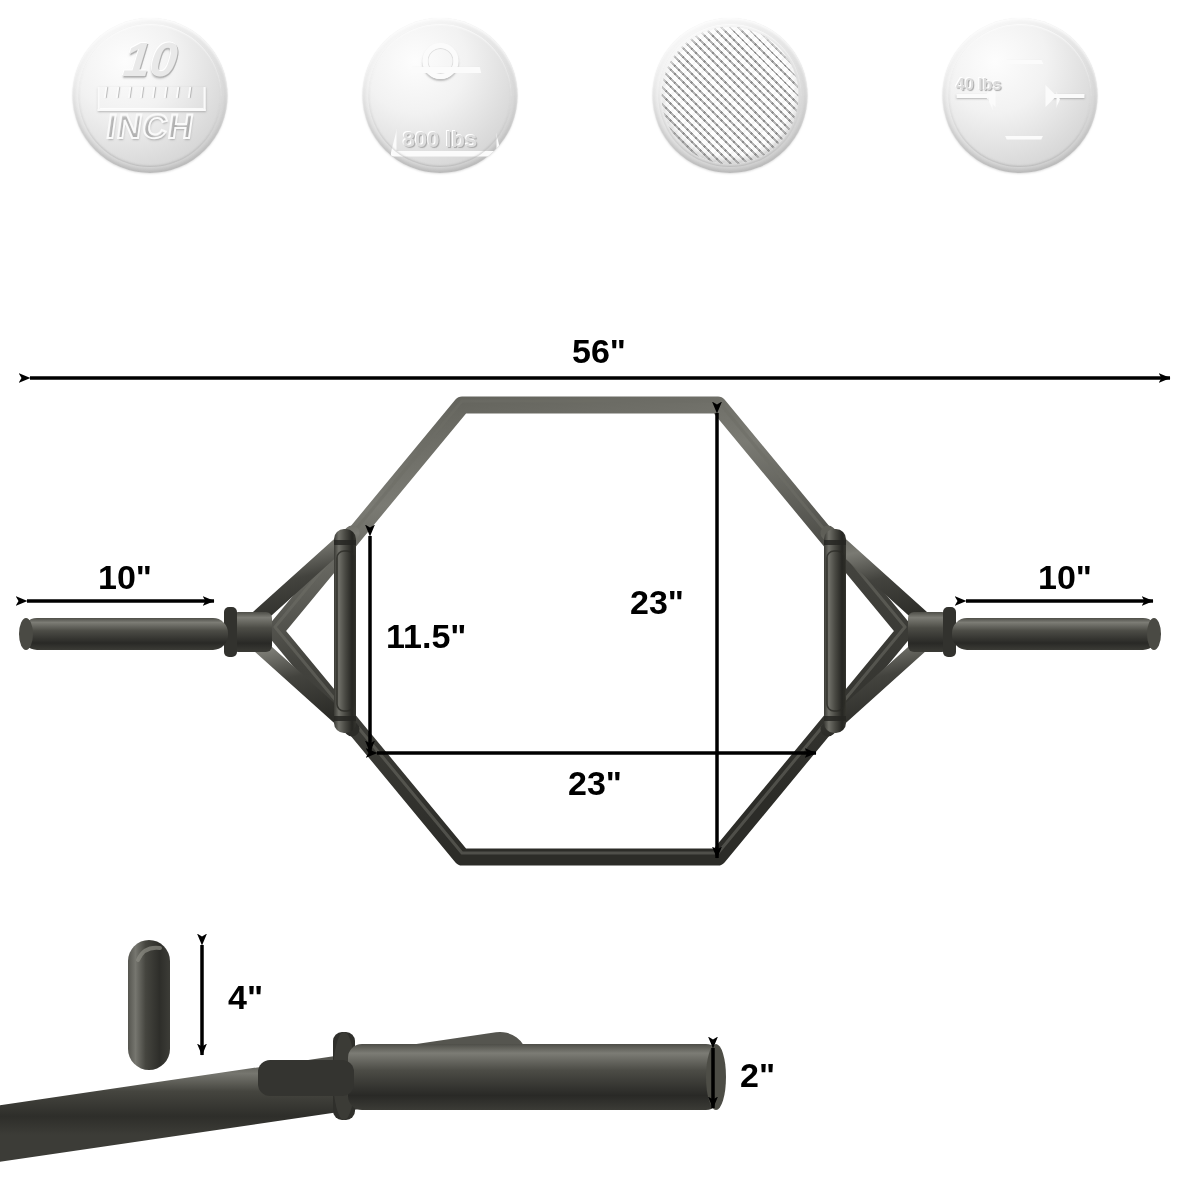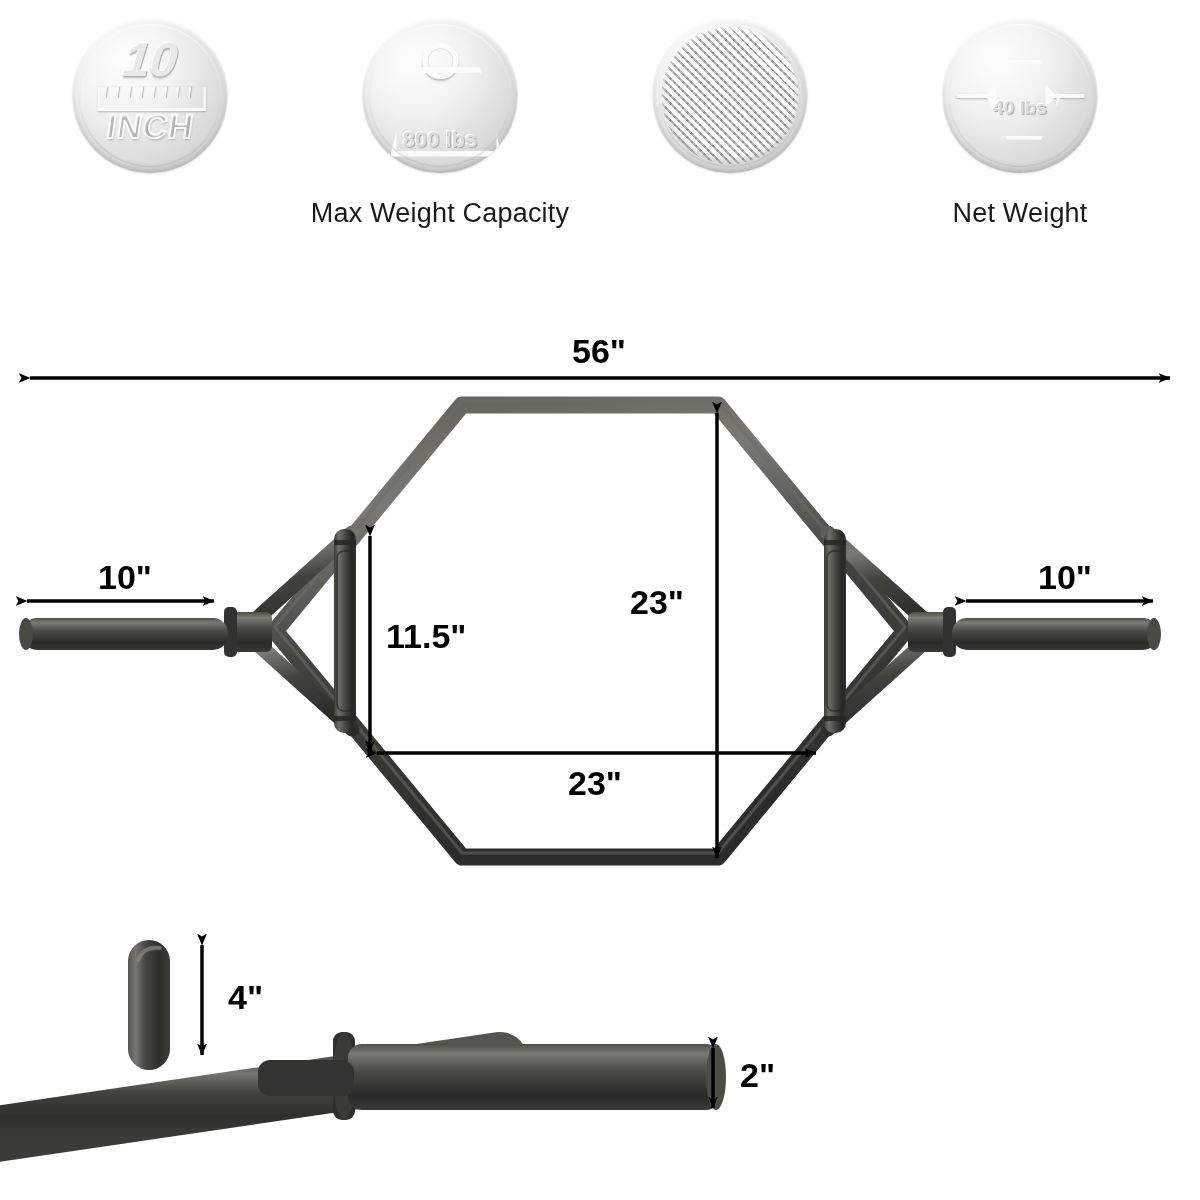--- a/index.html
+++ b/index.html
@@ -129,22 +129,22 @@
   }
   .c-hexw .cap.l{left:28px;border-right:11px solid #fbfbfb;}
   .c-hexw .cap.r{right:28px;border-left:11px solid #fbfbfb;}
   .c-hexw .hex{
     position:absolute;left:32px;top:2px;width:64px;height:72px;
     border:4px solid #fbfbfb;
     clip-path:polygon(26% 0%, 74% 0%, 100% 50%, 74% 100%, 26% 100%, 0% 50%);
     box-shadow:0 2px 3px rgba(140,140,140,.5);
   }
   .c-hexw .lbs{
-    position:absolute;left:0;top:39px;width:100%;text-align:center;
-    font-size:19px;font-weight:bold;color:#dcdcdc;
+    position:absolute;left:0;top:18px;width:100%;text-align:left;
+    font-size:16px;font-weight:bold;color:#dcdcdc;
     text-shadow:-1px -1px 0 #fff, 1px 1px 1px #a8a8a8;
   }
 
   
   .dim{
     position:absolute;font-size:34px;font-weight:bold;color:#000;
     white-space:nowrap;line-height:1;
   }
 
   svg.layer{position:absolute;left:0;top:0;width:1200px;height:1200px;}
@@ -181,21 +181,20 @@
     <div class="badge-cell c1">
       <div class="coin">
         <div class="coin-inner">
           <div class="c-wt">
             <div class="ring"></div>
             <div class="body"></div>
             <div class="lbs">800 lbs</div>
           </div>
         </div>
       </div>
-      <div class="badge-label">Max Weight Capacity</div>
     </div>
 
     <div class="badge-cell c2">
       <div class="coin">
         <div class="c-knurl"></div>
       </div>
       <div class="badge-label"></div>
     </div>
 
     <div class="badge-cell c3">
@@ -204,21 +203,20 @@
           <div class="c-hexw">
             <div class="shaft l"></div>
             <div class="shaft r"></div>
             <div class="cap l"></div>
             <div class="cap r"></div>
             <div class="hex"></div>
             <div class="lbs">40 lbs</div>
           </div>
         </div>
       </div>
-      <div class="badge-label">Net Weight</div>
     </div>
   </div>
 
   <svg class="layer" viewBox="0 0 1200 1200">
     <defs>
       <linearGradient id="gBarH" x1="0" y1="0" x2="0" y2="1">
         <stop offset="0%" stop-color="#55554f"></stop>
         <stop offset="18%" stop-color="#76766f"></stop>
         <stop offset="42%" stop-color="#45453f"></stop>
         <stop offset="75%" stop-color="#2e2e2a"></stop>

